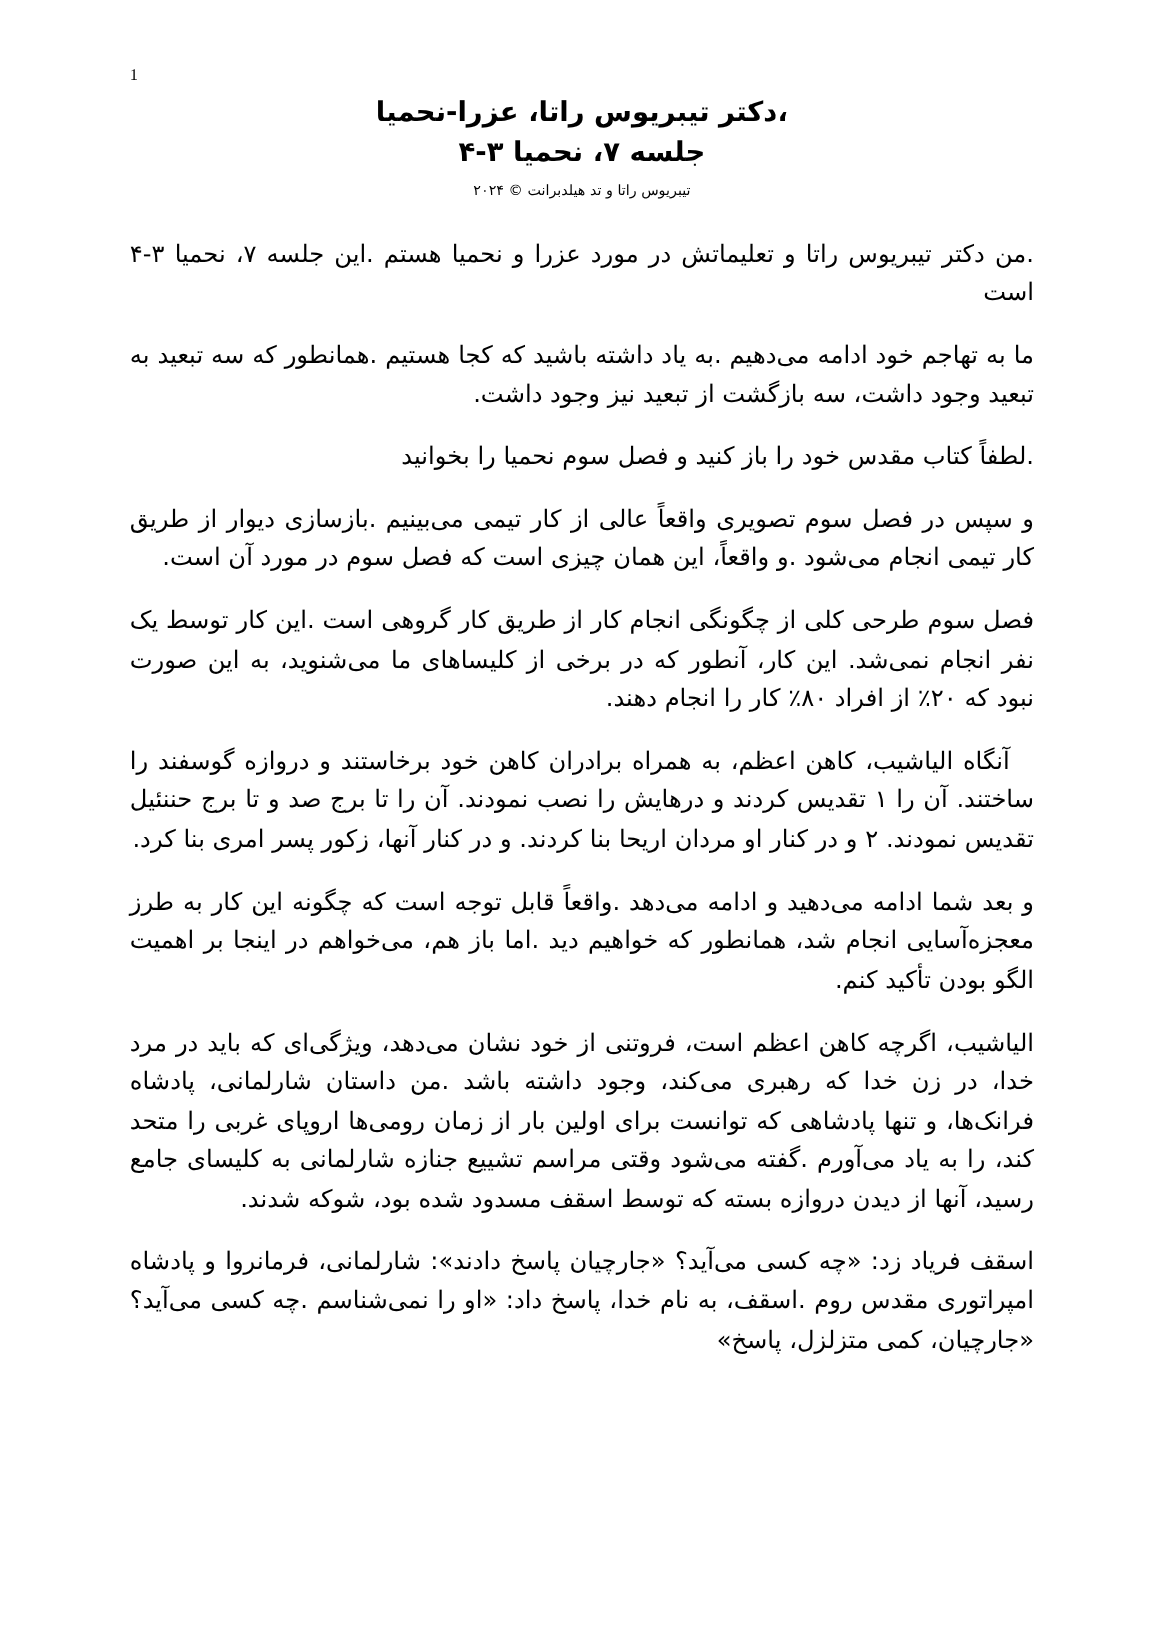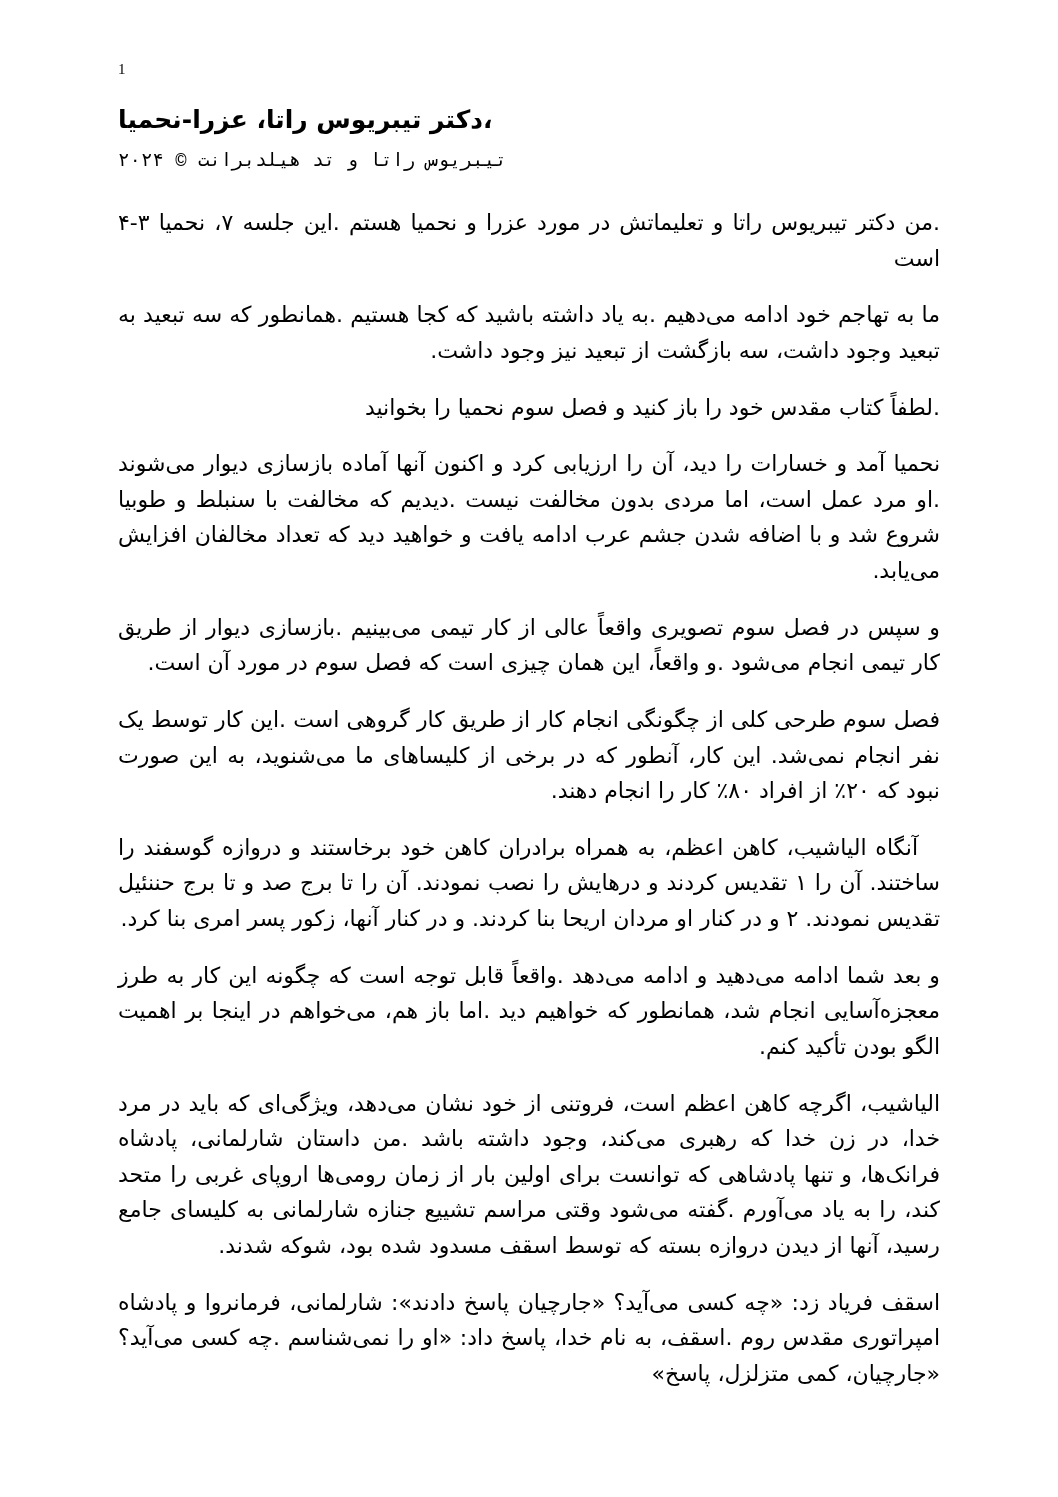--- a/index.html
+++ b/index.html
@@ -25,39 +25,38 @@
     position: absolute;
     top: 62px;
     left: 118px;
     font-size: 15px;
     line-height: 1;
     font-family: "Liberation Serif", serif;
     direction: ltr;
     text-align: left;
   }
   .doc-header {
-    margin-top: 46px;
-    text-align: left;
+    margin-top: 28px;
+    text-align: center;
   }
   .doc-title {
     font-size: 25px;
     font-weight: bold;
     line-height: 1.42;
     letter-spacing: 0px;
   }
   .doc-subtitle {
     font-size: 25px;
     font-weight: bold;
     line-height: 1.42;
   }
   .doc-copyright {
     margin-top: 9px;
-    font-size: 19px;
+    font-size: 13px;
     line-height: 1.5;
-    font-family: Liberation Mono, monospace;
   }
   .body-copy {
     margin-top: 30px;
   }
   p.para {
     font-size: 22px;
     line-height: 1.62;
     text-align: justify;
     margin: 0 0 21px 0;
     direction: rtl;
@@ -68,28 +67,28 @@
 </style>
 </head>
 <body>
 
 <div class="page">
 
   <div class="page-number">1</div>
 
   <div class="doc-header">
     <div class="doc-title">،دکتر تیبریوس راتا، عزرا-نحمیا</div>
+    <div class="doc-subtitle">جلسه ۷، نحمیا ۳-۴</div>
     <div class="doc-copyright">تیبریوس راتا و تد هیلدبرانت © ۲۰۲۴</div>
   </div>
 
   <div class="body-copy">
     <p class="para">.من دکتر تیبریوس راتا و تعلیماتش در مورد عزرا و نحمیا هستم .این جلسه ۷، نحمیا ۳-۴ است</p>
     <p class="para">ما به تهاجم خود ادامه می‌دهیم .به یاد داشته باشید که کجا هستیم .همانطور که سه تبعید به تبعید وجود داشت، سه بازگشت از تبعید نیز وجود داشت.</p>
     <p class="para">.لطفاً کتاب مقدس خود را باز کنید و فصل سوم نحمیا را بخوانید</p>
-    <p class="para">نحمیا آمد و خسارات را دید، آن را ارزیابی کرد و اکنون آنها آماده بازسازی دیوار می‌شوند .او مرد عمل است، اما مردی بدون مخالفت نیست .دیدیم که مخالفت با سنبلط و طوبیا شروع شد و با اضافه شدن جشم عرب ادامه یافت و خواهید دید که تعداد مخالفان افزایش می‌یابد.</p>
     <p class="para">و سپس در فصل سوم تصویری واقعاً عالی از کار تیمی می‌بینیم .بازسازی دیوار از طریق کار تیمی انجام می‌شود .و واقعاً، این همان چیزی است که فصل سوم در مورد آن است.</p>
     <p class="para">فصل سوم طرحی کلی از چگونگی انجام کار از طریق کار گروهی است .این کار توسط یک نفر انجام نمی‌شد. این کار، آنطور که در برخی از کلیساهای ما می‌شنوید، به این صورت نبود که ۲۰٪ از افراد ۸۰٪ کار را انجام دهند.</p>
     <p class="para indent">آنگاه الیاشیب، کاهن اعظم، به همراه برادران کاهن خود برخاستند و دروازه گوسفند را ساختند. آن را ۱ تقدیس کردند و درهایش را نصب نمودند. آن را تا برج صد و تا برج حننئیل تقدیس نمودند. ۲ و در کنار او مردان اریحا بنا کردند. و در کنار آنها، زکور پسر امری بنا کرد.</p>
     <p class="para">و بعد شما ادامه می‌دهید و ادامه می‌دهد .واقعاً قابل توجه است که چگونه این کار به طرز معجزه‌آسایی انجام شد، همانطور که خواهیم دید .اما باز هم، می‌خواهم در اینجا بر اهمیت الگو بودن تأکید کنم.</p>
     <p class="para">الیاشیب، اگرچه کاهن اعظم است، فروتنی از خود نشان می‌دهد، ویژگی‌ای که باید در مرد خدا، در زن خدا که رهبری می‌کند، وجود داشته باشد .من داستان شارلمانی، پادشاه فرانک‌ها، و تنها پادشاهی که توانست برای اولین بار از زمان رومی‌ها اروپای غربی را متحد کند، را به یاد می‌آورم .گفته می‌شود وقتی مراسم تشییع جنازه شارلمانی به کلیسای جامع رسید، آنها از دیدن دروازه بسته که توسط اسقف مسدود شده بود، شوکه شدند.</p>
     <p class="para">اسقف فریاد زد: «چه کسی می‌آید؟ «جارچیان پاسخ دادند»: شارلمانی، فرمانروا و پادشاه امپراتوری مقدس روم .اسقف، به نام خدا، پاسخ داد: «او را نمی‌شناسم .چه کسی می‌آید؟ «جارچیان، کمی متزلزل، پاسخ»</p>
   </div>
 
 </div>
 

